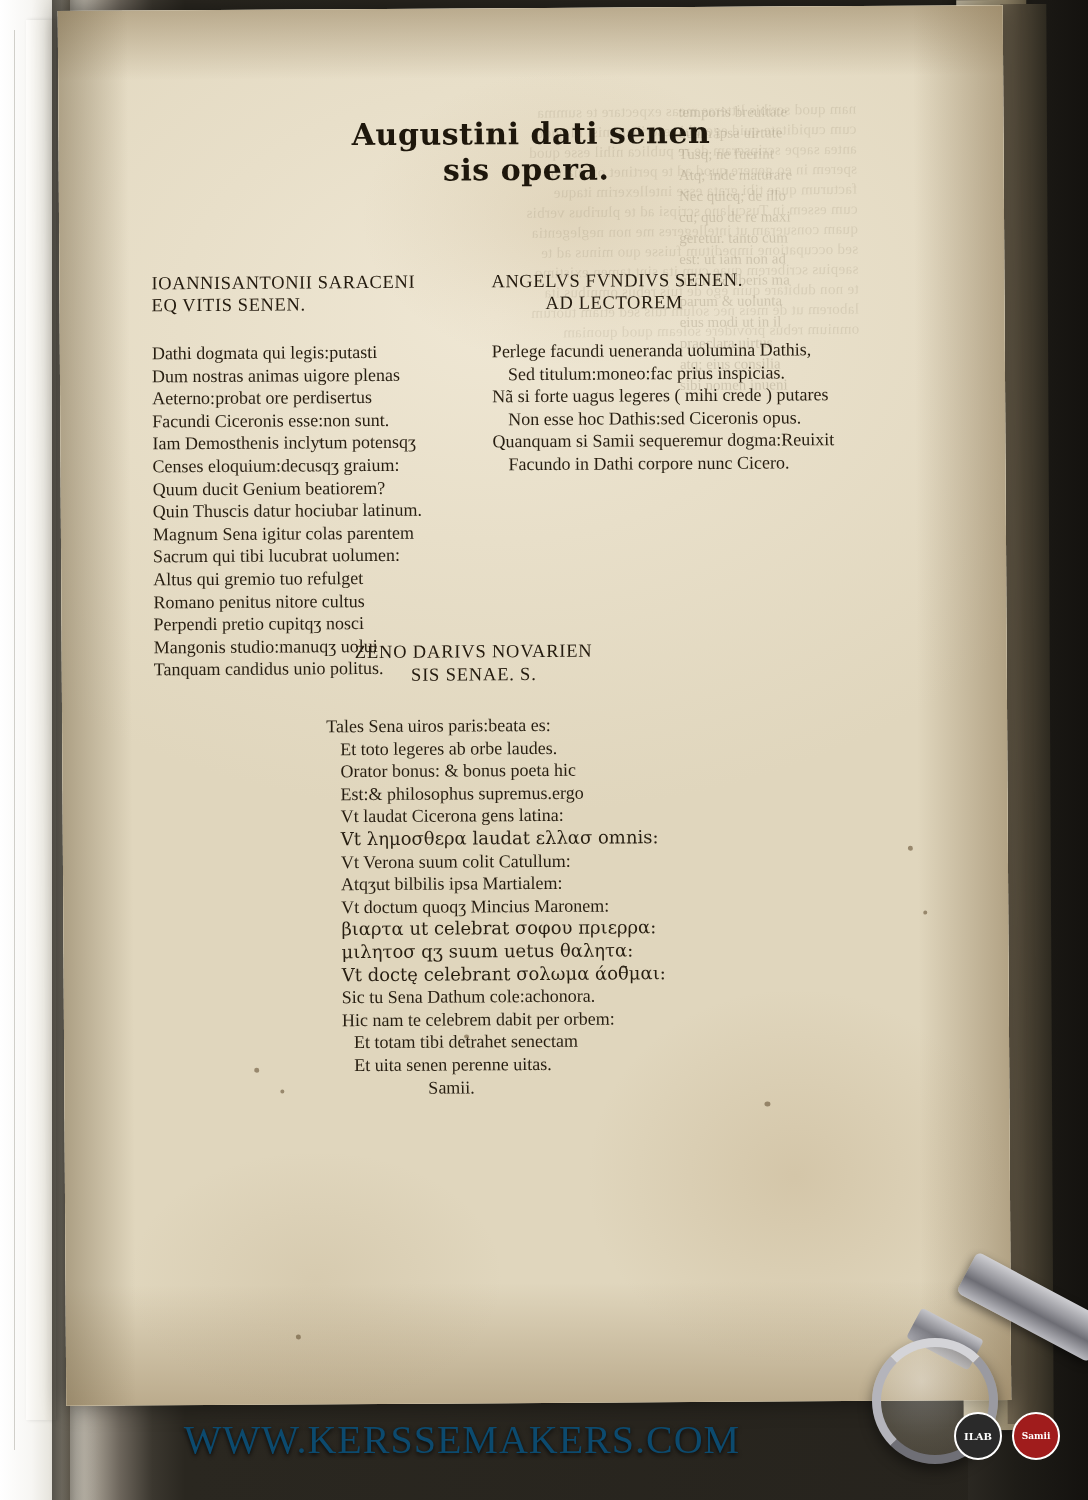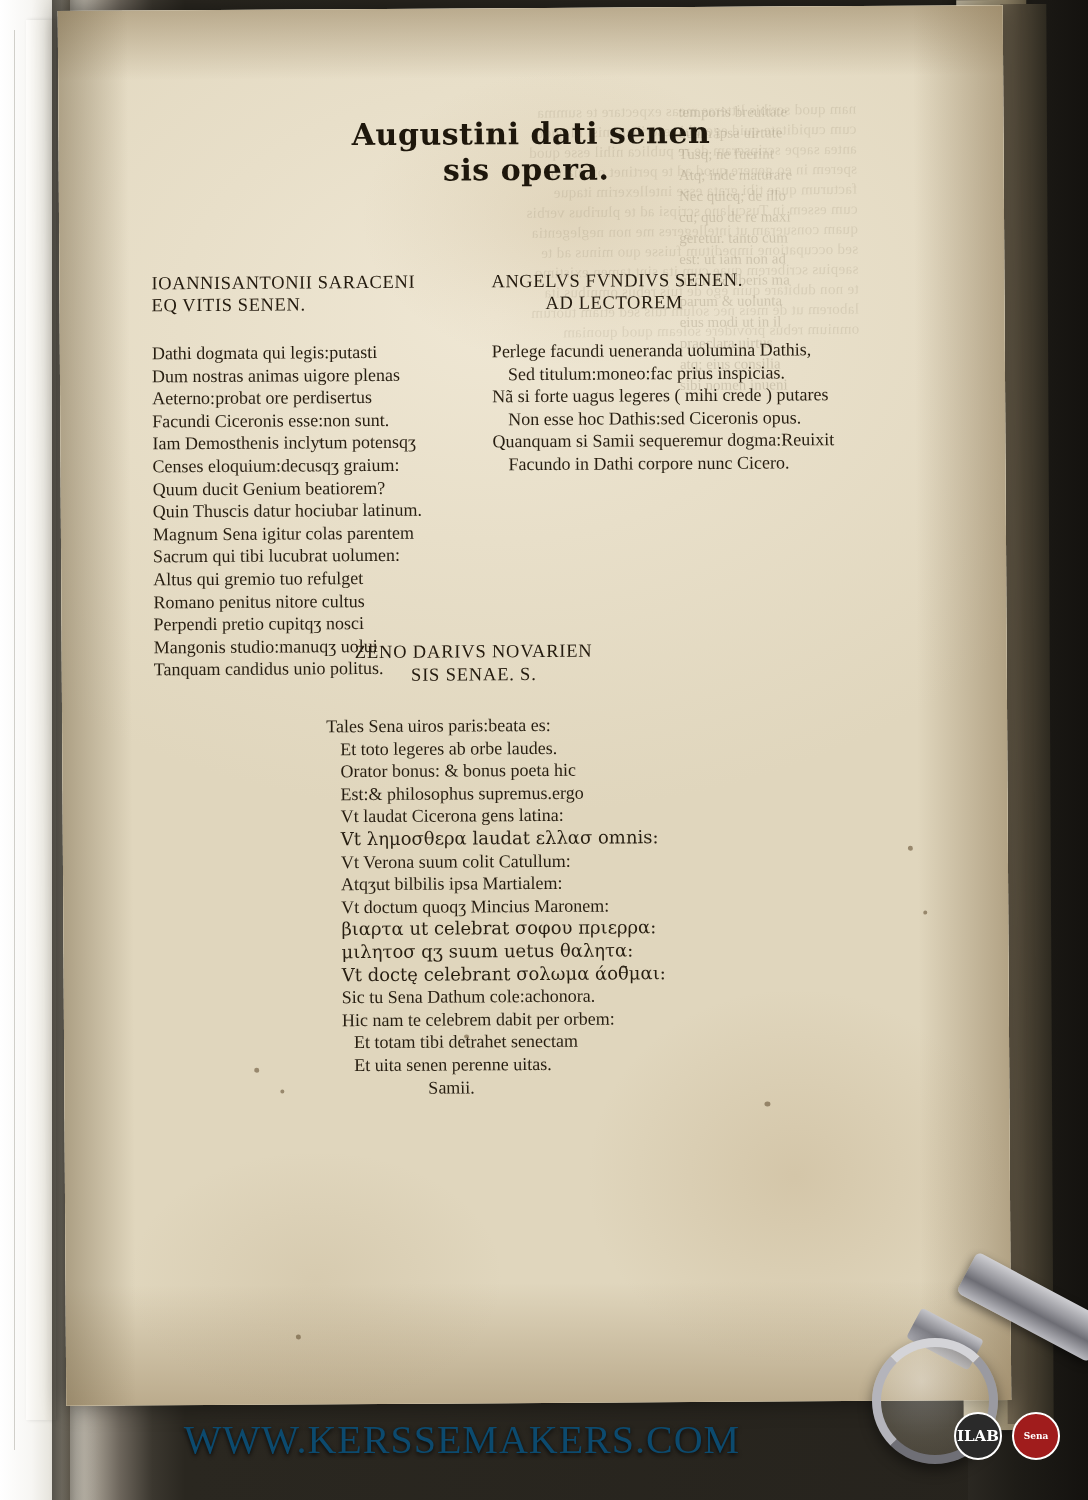--- a/index.html
+++ b/index.html
@@ -253,21 +253,21 @@
     position: absolute;
     right: 28px; top: 1412px;
     display: flex;
     gap: 10px;
   }
   .logo {
     width: 44px; height: 44px;
     border-radius: 50%;
     display: flex; align-items: center; justify-content: center;
     font-family: "DejaVu Serif", serif;
-    font-size: 15px;
+    font-size: 10px;
     font-weight: bold;
     color: #fff;
     border: 2px solid #fff;
   }
   .logo-a { background: #2a2a2a; }
   .logo-b { background: #a01c1c; font-size: 9px; line-height: 10px; text-align:center;}
 </style>
 </head>
 <body>
 
@@ -401,16 +401,16 @@
 
   <div class="loupe">
     <div class="handle"></div>
     <div class="neck"></div>
     <div class="ring"></div>
   </div>
 
   <div class="watermark">WWW.KERSSEMAKERS.COM</div>
   <div class="logos">
     <div class="logo logo-a">ILAB</div>
-    <div class="logo logo-b">Sena</div>
+    <div class="logo logo-b">Samii</div>
   </div>
 
 </div>
 
 </body></html>

